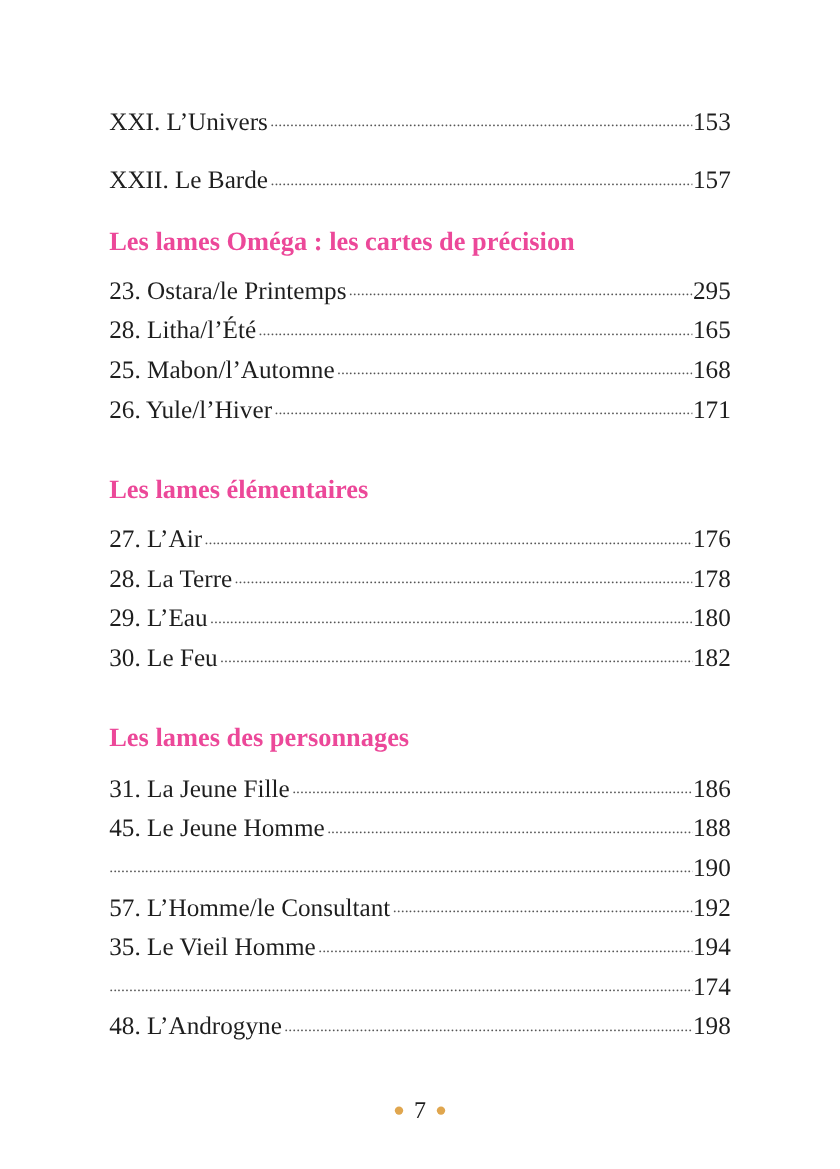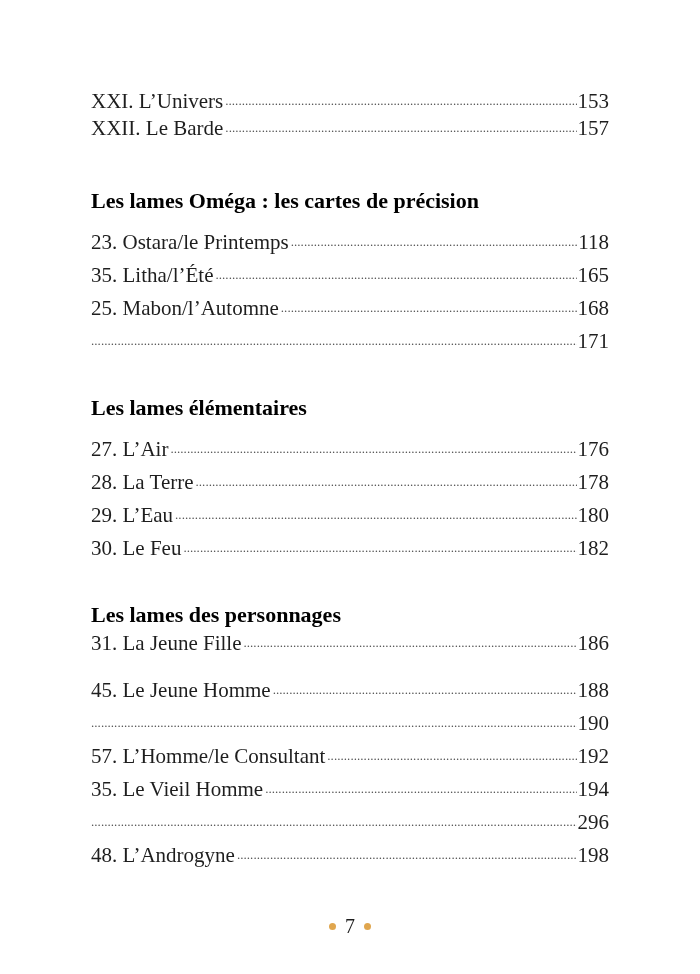--- a/index.html
+++ b/index.html
@@ -5,57 +5,58 @@
     html, body { margin: 0; padding: 0; background: #ffffff; }
     body { width: 700px; height: 974px; position: relative; overflow: hidden;
       font-family: "Liberation Serif", "DejaVu Serif", serif; color: #1e1e1e; }
     .page { position: absolute; left: 91px; top: 0; width: 518px; }
     .row { position: absolute; left: 0; width: 518px; height: 32px; display: flex; align-items: flex-start;
       font-size: 21px; line-height: 32px; }
     .row .label { white-space: nowrap; padding-right: 2px; }
     .row .leader { flex: 1; overflow: hidden; white-space: nowrap; color: #555; letter-spacing: 1.2px; font-size: 13px; }
     .row .leader::before { content: ". . . . . . . . . . . . . . . . . . . . . . . . . . . . . . . . . . . . . . . . . . . . . . . . . . . . . . . . . . . . . . . . . . . . . . . . . . . . . . . . . . . . . . . . . . . . . . . . . . . . . . . . . . . . . . . . . . . . . . . . . . . . . . . . . . . . . . . . . . . . . . . . . . . . . ."; letter-spacing: -1.6px; }
     .row .pg { white-space: nowrap; padding-left: 1px; }
-    .heading { position: absolute; left: 0; font-size: 22px; font-weight: bold; color: #000000; white-space: nowrap; line-height: 30px; }
+    .heading { position: absolute; left: 0; font-size: 22px; font-weight: bold; color: #ec4899; white-space: nowrap; line-height: 30px; }
     .footer { position: absolute; top: 912px; left: 0; width: 700px; text-align: center; font-size: 20px; line-height: 28px; }
     .dot { display: inline-block; width: 7px; height: 7px; border-radius: 50%; background: #e0a64e; vertical-align: middle; margin: 0 9px; position: relative; top: -2px; }
   </style>
 </head>
 <body>
 
 <div class="page">
 
   <div class="row" style="top:85px">
     <span class="label">XXI. L’Univers</span>
     <span class="leader"></span>
     <span class="pg">153</span>
   </div>
-  <div class="row" style="top:112px">
+  <div class="row" style="top:134px">
     <span class="label">XXII. Le Barde</span>
     <span class="leader"></span>
     <span class="pg">157</span>
   </div>
 
   <div class="heading" style="top:186px">Les lames Oméga : les cartes de précision</div>
   <div class="row" style="top:226px">
     <span class="label">23. Ostara/le Printemps</span>
     <span class="leader"></span>
-    <span class="pg">118</span>
+    <span class="pg">295</span>
   </div>
   <div class="row" style="top:259px">
-    <span class="label">35. Litha/l’Été</span>
+    <span class="label">28. Litha/l’Été</span>
     <span class="leader"></span>
     <span class="pg">165</span>
   </div>
   <div class="row" style="top:292px">
     <span class="label">25. Mabon/l’Automne</span>
     <span class="leader"></span>
     <span class="pg">168</span>
   </div>
   <div class="row" style="top:325px">
+    <span class="label">26. Yule/l’Hiver</span>
     <span class="leader"></span>
     <span class="pg">171</span>
   </div>
 
   <div class="heading" style="top:393px">Les lames élémentaires</div>
   <div class="row" style="top:433px">
     <span class="label">27. L’Air</span>
     <span class="leader"></span>
     <span class="pg">176</span>
   </div>
@@ -69,21 +70,21 @@
     <span class="leader"></span>
     <span class="pg">180</span>
   </div>
   <div class="row" style="top:532px">
     <span class="label">30. Le Feu</span>
     <span class="leader"></span>
     <span class="pg">182</span>
   </div>
 
   <div class="heading" style="top:600px">Les lames des personnages</div>
-  <div class="row" style="top:627px">
+  <div class="row" style="top:641px">
     <span class="label">31. La Jeune Fille</span>
     <span class="leader"></span>
     <span class="pg">186</span>
   </div>
   <div class="row" style="top:674px">
     <span class="label">45. Le Jeune Homme</span>
     <span class="leader"></span>
     <span class="pg">188</span>
   </div>
   <div class="row" style="top:707px">
@@ -95,21 +96,21 @@
     <span class="leader"></span>
     <span class="pg">192</span>
   </div>
   <div class="row" style="top:773px">
     <span class="label">35. Le Vieil Homme</span>
     <span class="leader"></span>
     <span class="pg">194</span>
   </div>
   <div class="row" style="top:806px">
     <span class="leader"></span>
-    <span class="pg">296</span>
+    <span class="pg">174</span>
   </div>
   <div class="row" style="top:839px">
     <span class="label">48. L’Androgyne</span>
     <span class="leader"></span>
     <span class="pg">198</span>
   </div>
 </div>
 
 <div class="footer">
   <span class="dot"></span><span>7</span><span class="dot"></span>

